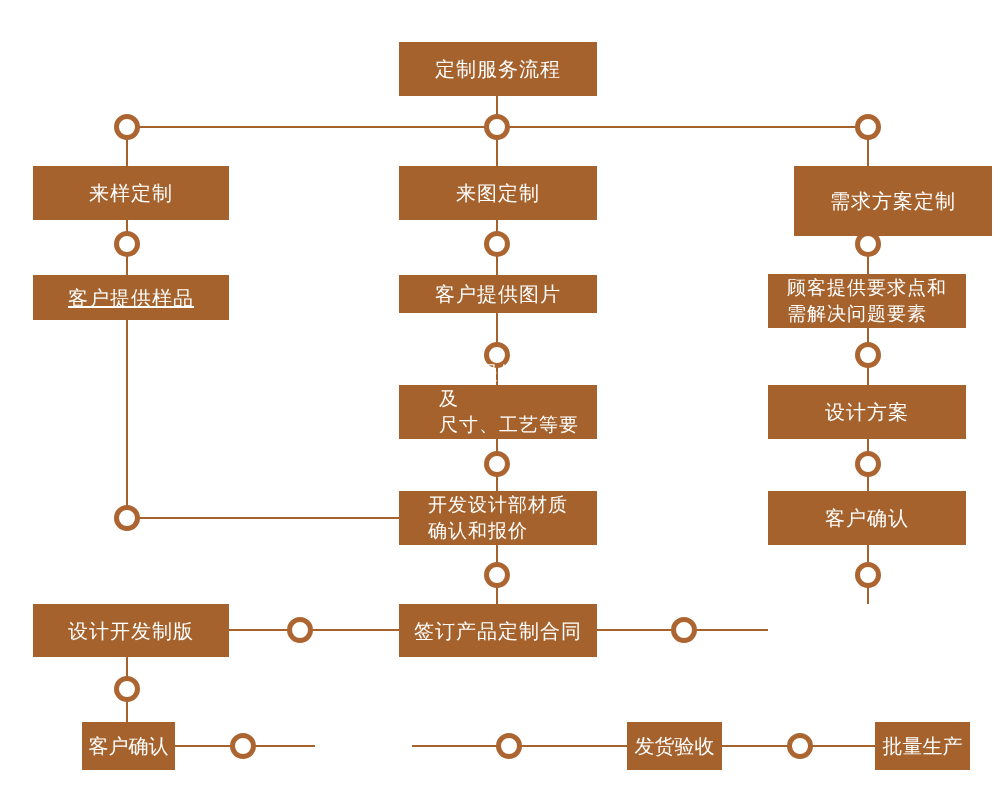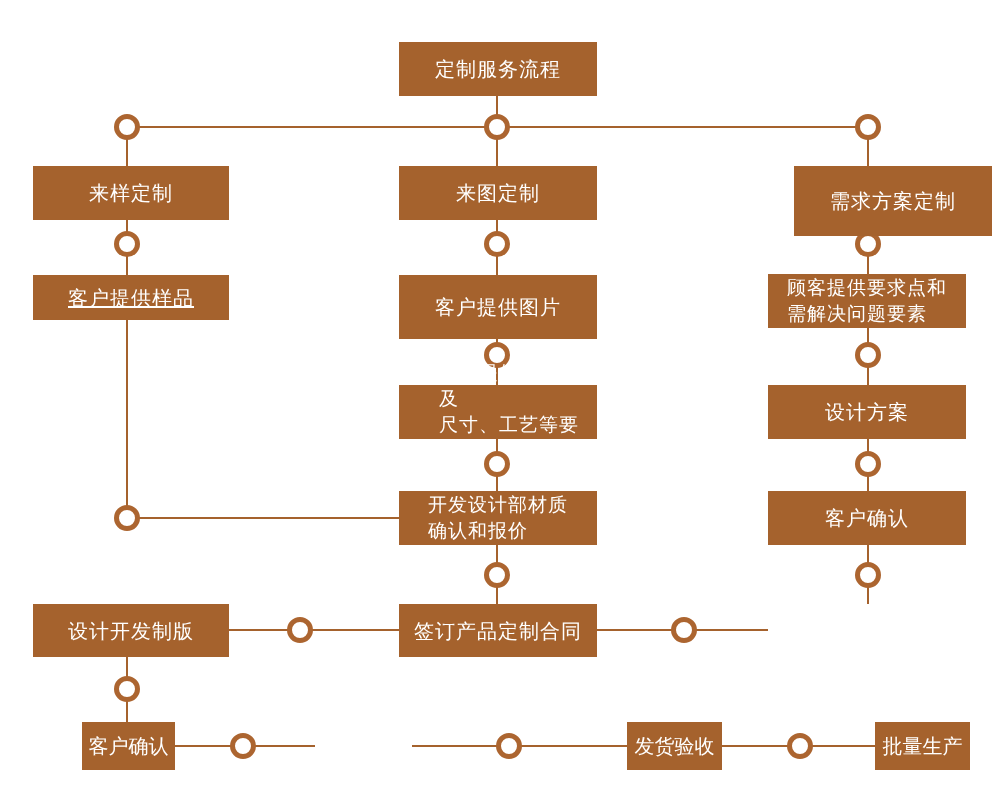--- a/index.html
+++ b/index.html
@@ -93,21 +93,21 @@
   <div class="box" style="left:399px; top:166px; width:198px; height:54px;">
     <span>来图定制</span>
   </div>
   <div class="box" style="left:768px; top:166px; width:198px; height:70px;margin-left:26px;">
     <span>需求方案定制</span>
   </div>
 
   <div class="box" style="left:33px; top:275px; width:196px; height:45px;text-decoration:underline;">
     <span>客户提供样品</span>
   </div>
-  <div class="box" style="left:399px; top:275px; width:198px; height:64px;">
+  <div class="box" style="left:399px; top:275px; width:198px; height:38px;">
     <span>客户提供图片</span>
   </div>
   <div class="box multiline" style="left:768px; top:274px; width:198px; height:54px;">
     <span>顾客提供要求点和
 需解决问题要素</span>
   </div>
 
   <div class="box multiline" style="left:399px; top:385px; width:198px; height:54px;padding-left:40px;">
     <span>客户提供材料以及
 尺寸、工艺等要求</span>

